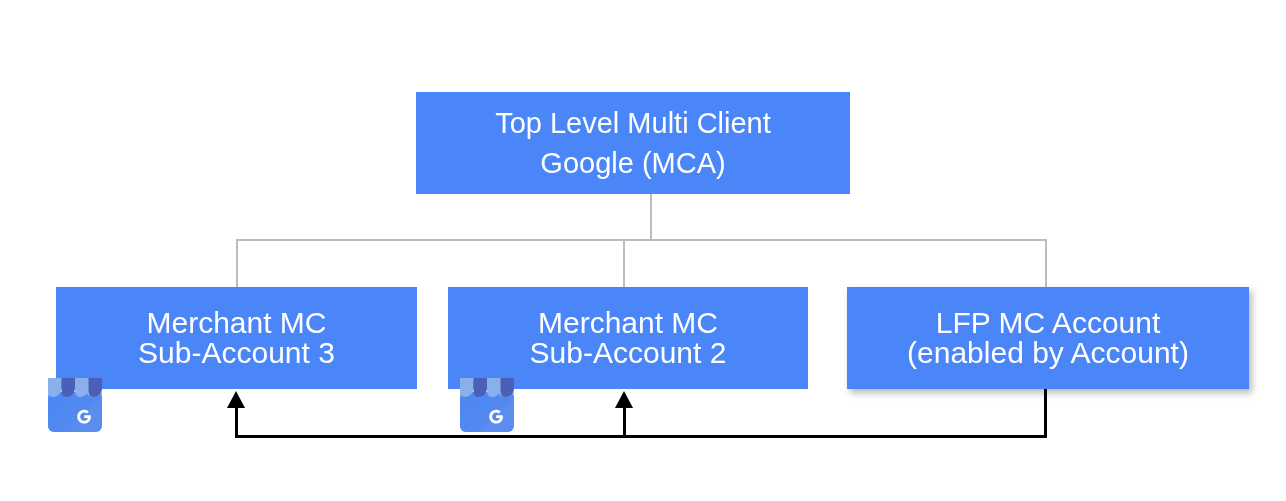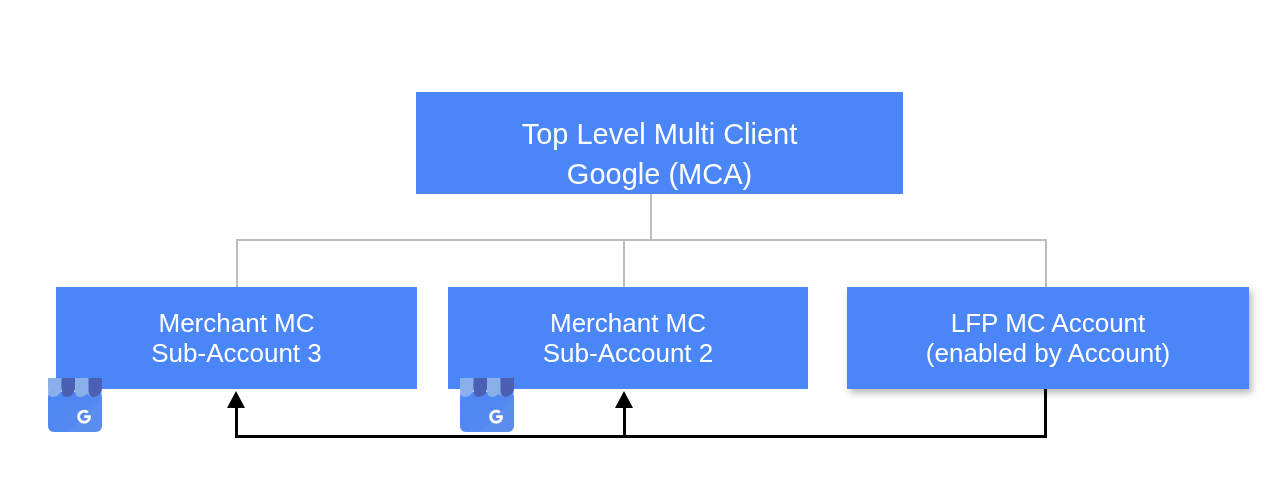--- a/index.html
+++ b/index.html
@@ -32,31 +32,30 @@
     z-index: 3;
   }
   .node .line {
     display: block;
     white-space: nowrap;
   }
 
   #node-top {
     left: 416px;
     top: 92px;
-    width: 487px;
+    width: 434px;
     height: 102px;
     background: #4a86f8;
     font-size: 29px;
     line-height: 40px;
-    justify-content: flex-end;
   }
 
   .node-sub {
     background: #4a86f8;
-    font-size: 26px;
+    font-size: 30px;
     line-height: 30px;
     top: 287px;
     height: 102px;
   }
   #node-sub1 { left: 56px;  width: 361px; }
   #node-sub2 { left: 448px; width: 360px; }
   #node-lfp  {
     left: 847px;
     width: 402px;
     box-shadow: 3px 4px 7px rgba(0,0,0,0.28);

